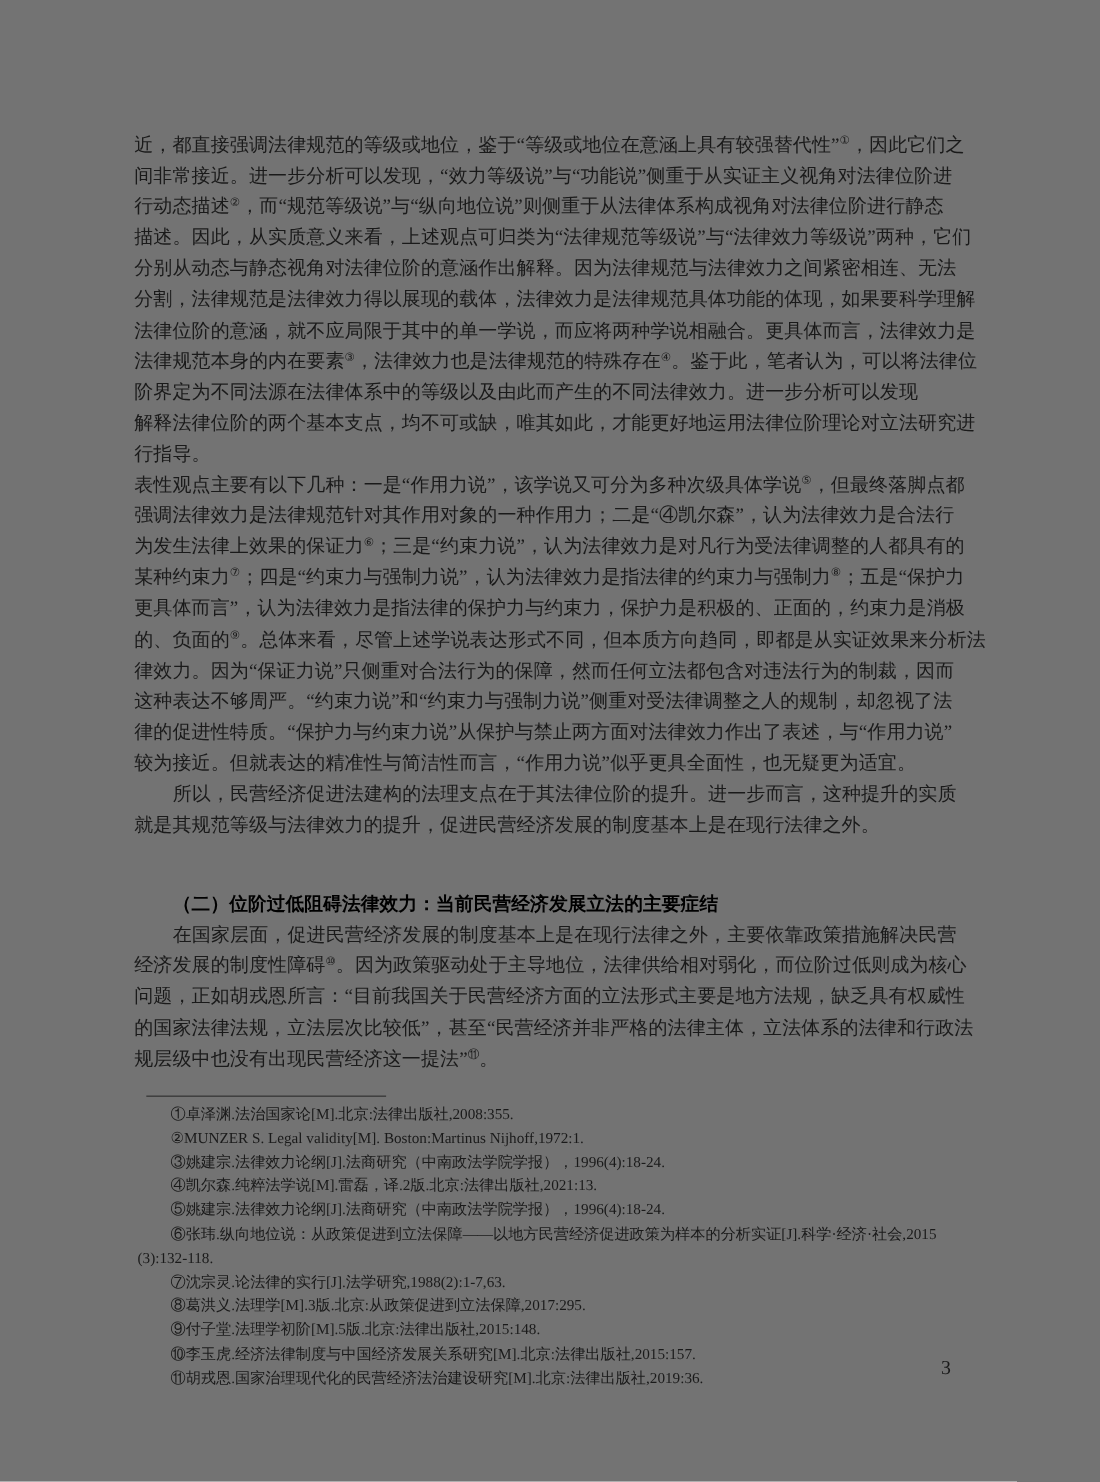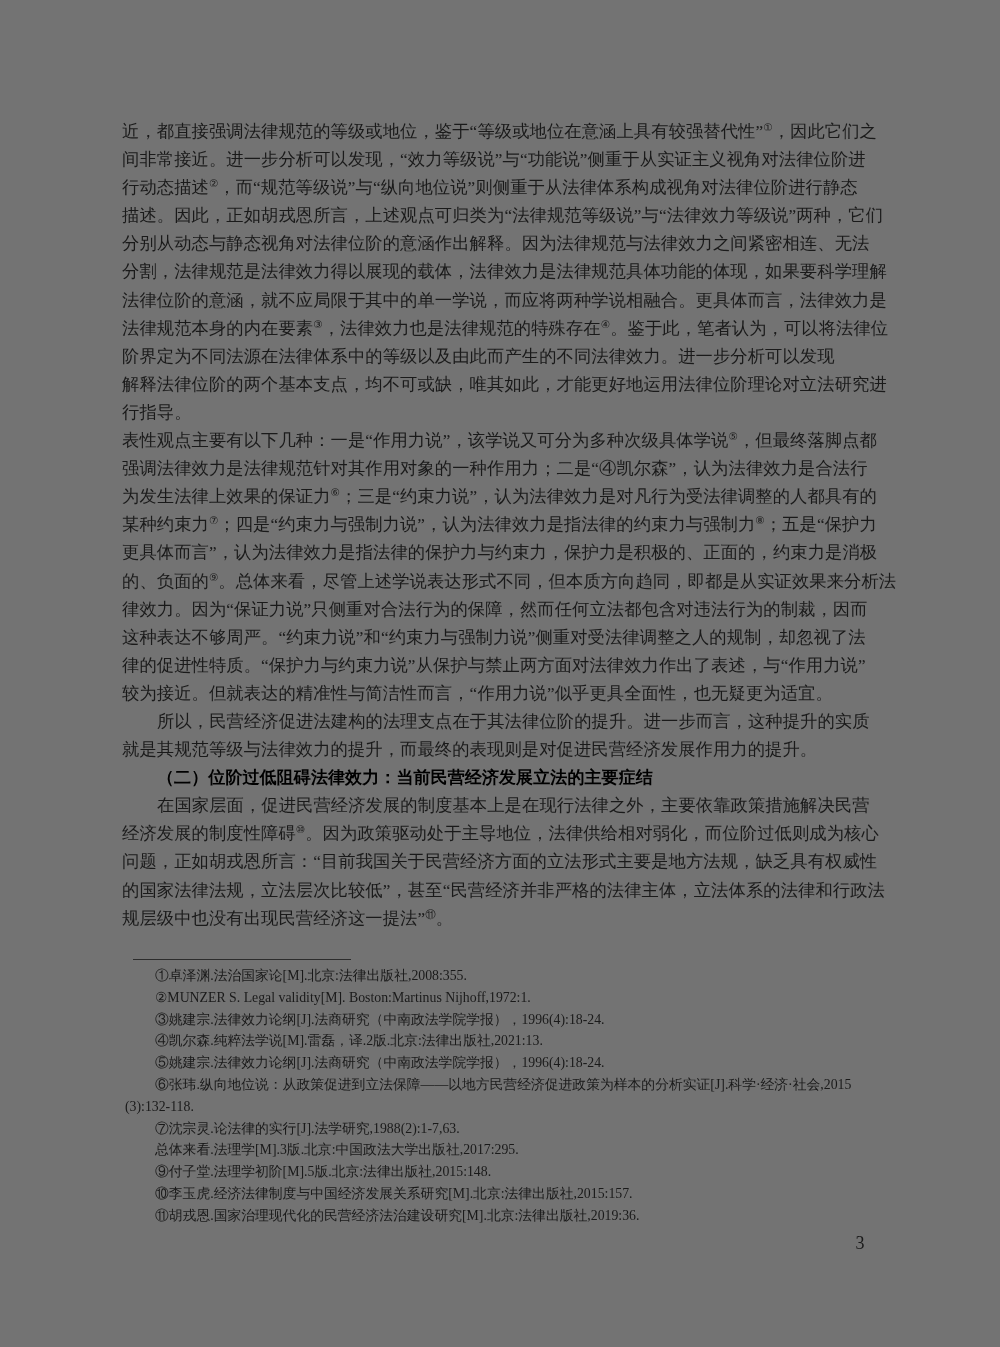--- a/index.html
+++ b/index.html
@@ -21,29 +21,30 @@
     white-space:nowrap;
     letter-spacing:0.1px;
   }
   .ln.first{text-indent:35px;}
   .ln.head{
     font-family:"Liberation Sans","DejaVu Sans",sans-serif;
     font-weight:700;
     color:#000;
     font-size:17px;
     text-indent:35px;
+    margin-top:44px;
   }
   sup.fnref{
     font-size:10.5px;
     line-height:0;
     vertical-align:6px;
     letter-spacing:0;
   }
   .footnotes{
-    position:absolute;left:125px;top:959px;width:755px;
+    position:absolute;left:125px;top:996px;width:755px;
   }
   .fnrule{
     width:218px;height:0;
     border-top:1.5px solid #2c2c2c;
     margin-left:8px;
     margin-bottom:5px;
   }
   .fn-lines .ln{
     height:21.8px;line-height:21.8px;
     font-size:13.8px;
@@ -59,60 +60,60 @@
 </style>
 </head>
 <body>
 
 <div class="page">
 
   <main class="body-lines">
       <div class="ln">近，都直接强调法律规范的等级或地位，鉴于“等级或地位在意涵上具有较强替代性”<sup class="fnref">①</sup>，因此它们之</div>
       <div class="ln">间非常接近。进一步分析可以发现，“效力等级说”与“功能说”侧重于从实证主义视角对法律位阶进</div>
       <div class="ln">行动态描述<sup class="fnref">②</sup>，而“规范等级说”与“纵向地位说”则侧重于从法律体系构成视角对法律位阶进行静态</div>
-      <div class="ln">描述。因此，正如胡戎恩所言，上述观点可归类为“法律规范等级说”与“法律效力等级说”两种，它们</div>
+      <div class="ln">描述。因此，从实质意义来看，上述观点可归类为“法律规范等级说”与“法律效力等级说”两种，它们</div>
       <div class="ln">分别从动态与静态视角对法律位阶的意涵作出解释。因为法律规范与法律效力之间紧密相连、无法</div>
       <div class="ln">分割，法律规范是法律效力得以展现的载体，法律效力是法律规范具体功能的体现，如果要科学理解</div>
       <div class="ln">法律位阶的意涵，就不应局限于其中的单一学说，而应将两种学说相融合。更具体而言，法律效力是</div>
       <div class="ln">法律规范本身的内在要素<sup class="fnref">③</sup>，法律效力也是法律规范的特殊存在<sup class="fnref">④</sup>。鉴于此，笔者认为，可以将法律位</div>
       <div class="ln">阶界定为不同法源在法律体系中的等级以及由此而产生的不同法律效力。进一步分析可以发现</div>
       <div class="ln">解释法律位阶的两个基本支点，均不可或缺，唯其如此，才能更好地运用法律位阶理论对立法研究进</div>
       <div class="ln">行指导。</div>
       <div class="ln">表性观点主要有以下几种：一是“作用力说”，该学说又可分为多种次级具体学说<sup class="fnref">⑤</sup>，但最终落脚点都</div>
       <div class="ln">强调法律效力是法律规范针对其作用对象的一种作用力；二是“④凯尔森”，认为法律效力是合法行</div>
       <div class="ln">为发生法律上效果的保证力<sup class="fnref">⑥</sup>；三是“约束力说”，认为法律效力是对凡行为受法律调整的人都具有的</div>
       <div class="ln">某种约束力<sup class="fnref">⑦</sup>；四是“约束力与强制力说”，认为法律效力是指法律的约束力与强制力<sup class="fnref">⑧</sup>；五是“保护力</div>
       <div class="ln">更具体而言”，认为法律效力是指法律的保护力与约束力，保护力是积极的、正面的，约束力是消极</div>
       <div class="ln">的、负面的<sup class="fnref">⑨</sup>。总体来看，尽管上述学说表达形式不同，但本质方向趋同，即都是从实证效果来分析法</div>
       <div class="ln">律效力。因为“保证力说”只侧重对合法行为的保障，然而任何立法都包含对违法行为的制裁，因而</div>
       <div class="ln">这种表达不够周严。“约束力说”和“约束力与强制力说”侧重对受法律调整之人的规制，却忽视了法</div>
       <div class="ln">律的促进性特质。“保护力与约束力说”从保护与禁止两方面对法律效力作出了表述，与“作用力说”</div>
       <div class="ln">较为接近。但就表达的精准性与简洁性而言，“作用力说”似乎更具全面性，也无疑更为适宜。</div>
       <div class="ln first">所以，民营经济促进法建构的法理支点在于其法律位阶的提升。进一步而言，这种提升的实质</div>
-      <div class="ln">就是其规范等级与法律效力的提升，而最终的表现则是对促进民营经济发展作用力的提升。</div>
+      <div class="ln">就是其规范等级与法律效力的提升，促进民营经济发展的制度基本上是在现行法律之外。</div>
       <div class="ln head">（二）位阶过低阻碍法律效力：当前民营经济发展立法的主要症结</div>
       <div class="ln first">在国家层面，促进民营经济发展的制度基本上是在现行法律之外，主要依靠政策措施解决民营</div>
       <div class="ln">经济发展的制度性障碍<sup class="fnref">⑩</sup>。因为政策驱动处于主导地位，法律供给相对弱化，而位阶过低则成为核心</div>
       <div class="ln">问题，正如胡戎恩所言：“目前我国关于民营经济方面的立法形式主要是地方法规，缺乏具有权威性</div>
       <div class="ln">的国家法律法规，立法层次比较低”，甚至“民营经济并非严格的法律主体，立法体系的法律和行政法</div>
       <div class="ln">规层级中也没有出现民营经济这一提法”<sup class="fnref">⑪</sup>。</div>
     </main>
 
   <footer class="footnotes">
     <div class="fnrule"></div>
     <div class="fn-lines">
         <div class="ln first">①卓泽渊.法治国家论[M].北京:法律出版社,2008:355.</div>
         <div class="ln first">②MUNZER S. Legal validity[M]. Boston:Martinus Nijhoff,1972:1.</div>
         <div class="ln first">③姚建宗.法律效力论纲[J].法商研究（中南政法学院学报），1996(4):18-24.</div>
         <div class="ln first">④凯尔森.纯粹法学说[M].雷磊，译.2版.北京:法律出版社,2021:13.</div>
         <div class="ln first">⑤姚建宗.法律效力论纲[J].法商研究（中南政法学院学报），1996(4):18-24.</div>
         <div class="ln first">⑥张玮.纵向地位说：从政策促进到立法保障——以地方民营经济促进政策为样本的分析实证[J].科学·经济·社会,2015</div>
         <div class="ln">(3):132-118.</div>
         <div class="ln first">⑦沈宗灵.论法律的实行[J].法学研究,1988(2):1-7,63.</div>
-        <div class="ln first">总体来看.法理学[M].3版.北京:中国政法大学出版社,2017:295.</div>
+        <div class="ln first">⑧葛洪义.法理学[M].3版.北京:从政策促进到立法保障,2017:295.</div>
         <div class="ln first">⑨付子堂.法理学初阶[M].5版.北京:法律出版社,2015:148.</div>
         <div class="ln first">⑩李玉虎.经济法律制度与中国经济发展关系研究[M].北京:法律出版社,2015:157.</div>
         <div class="ln first">⑪胡戎恩.国家治理现代化的民营经济法治建设研究[M].北京:法律出版社,2019:36.</div>
       </div>
   </footer>
 
   <div class="pageno">3</div>
 
 </div>
 

